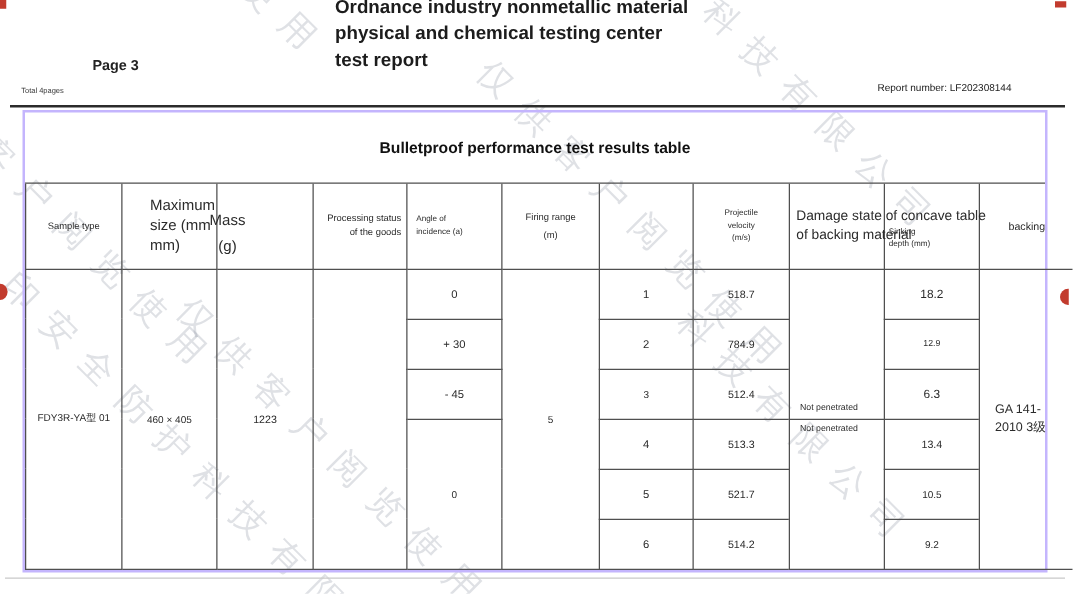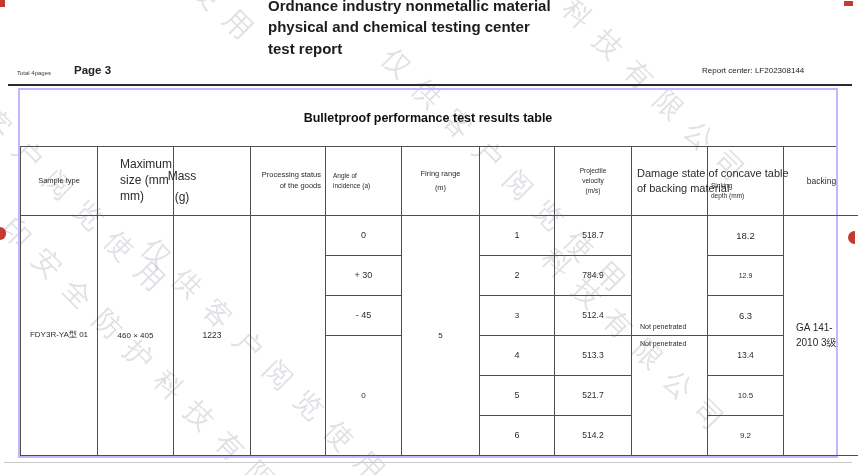--- a/index.html
+++ b/index.html
@@ -7,21 +7,21 @@
        font-family:"Liberation Sans","DejaVu Sans",sans-serif;color:#2b2b2b;}
   .abs{position:absolute;}
   
   .wm{position:absolute;font-size:28px;letter-spacing:15px;white-space:nowrap;
       color:rgba(110,120,135,0.22);transform:rotate(45deg);transform-origin:0 0;
       z-index:0;pointer-events:none;}
   
   .doc-title{left:268px;top:-5px;width:292px;font-size:15px;font-weight:600;
              line-height:1.42;color:#1c1c1c;z-index:2;}
   .total-pages{left:17px;top:70px;font-size:6px;color:#3a3a3a;z-index:2;}
-  .page-num{left:74px;top:64px;font-size:11.5px;font-weight:600;color:#222;z-index:2;text-align:center;}
+  .page-num{left:74px;top:47px;font-size:11.5px;font-weight:600;color:#222;z-index:2;text-align:center;}
   .report-num{left:702px;top:66px;font-size:8px;color:#222;z-index:2;}
   .top-rule{left:8px;top:84px;width:844px;height:2px;background:#2b2b2b;z-index:2;}
   .bottom-shadow{left:4px;top:462px;width:848px;height:1px;background:#c9c9c9;z-index:1;}
   
   .table-wrap{left:18px;top:88px;width:820px;height:370px;border:2px solid #c4b5fd;
               z-index:2;box-sizing:border-box;background:transparent;}
   .table-title{height:56px;border-bottom:1px solid #4f4f4f;display:flex;
                align-items:center;justify-content:center;font-size:12.5px;
                font-weight:600;color:#111;}
   table{border-collapse:collapse;width:100%;table-layout:fixed;}
@@ -77,21 +77,21 @@
     <div class="wm" style="left:160px;top:230px">仅供客户阅览使用</div>
     <div class="wm" style="left:520px;top:-70px">防护科技有限公司</div>
     <div class="wm" style="left:400px;top:40px">仅供客户阅览使用</div>
     <div class="wm" style="left:560px;top:240px">科技有限公司</div>
     <div class="wm" style="left:150px;top:-90px">阅览使用</div>
   </div>
 
   <div class="abs doc-title">Ordnance industry nonmetallic material physical and chemical testing center test report</div>
   <div class="abs total-pages">Total 4pages</div>
   <div class="abs page-num">Page 3</div>
-  <div class="abs report-num">Report center: LF202308144</div>
+  <div class="abs report-num">Report number: LF202308144</div>
   <div class="abs top-rule"></div>
   <div class="abs bottom-shadow"></div>
 
   <div class="abs table-wrap">
     <div class="table-title">Bulletproof performance test results table</div>
     <table>
       <colgroup>
         <col style="width:77px">
           <col style="width:76px">
           <col style="width:77px">

